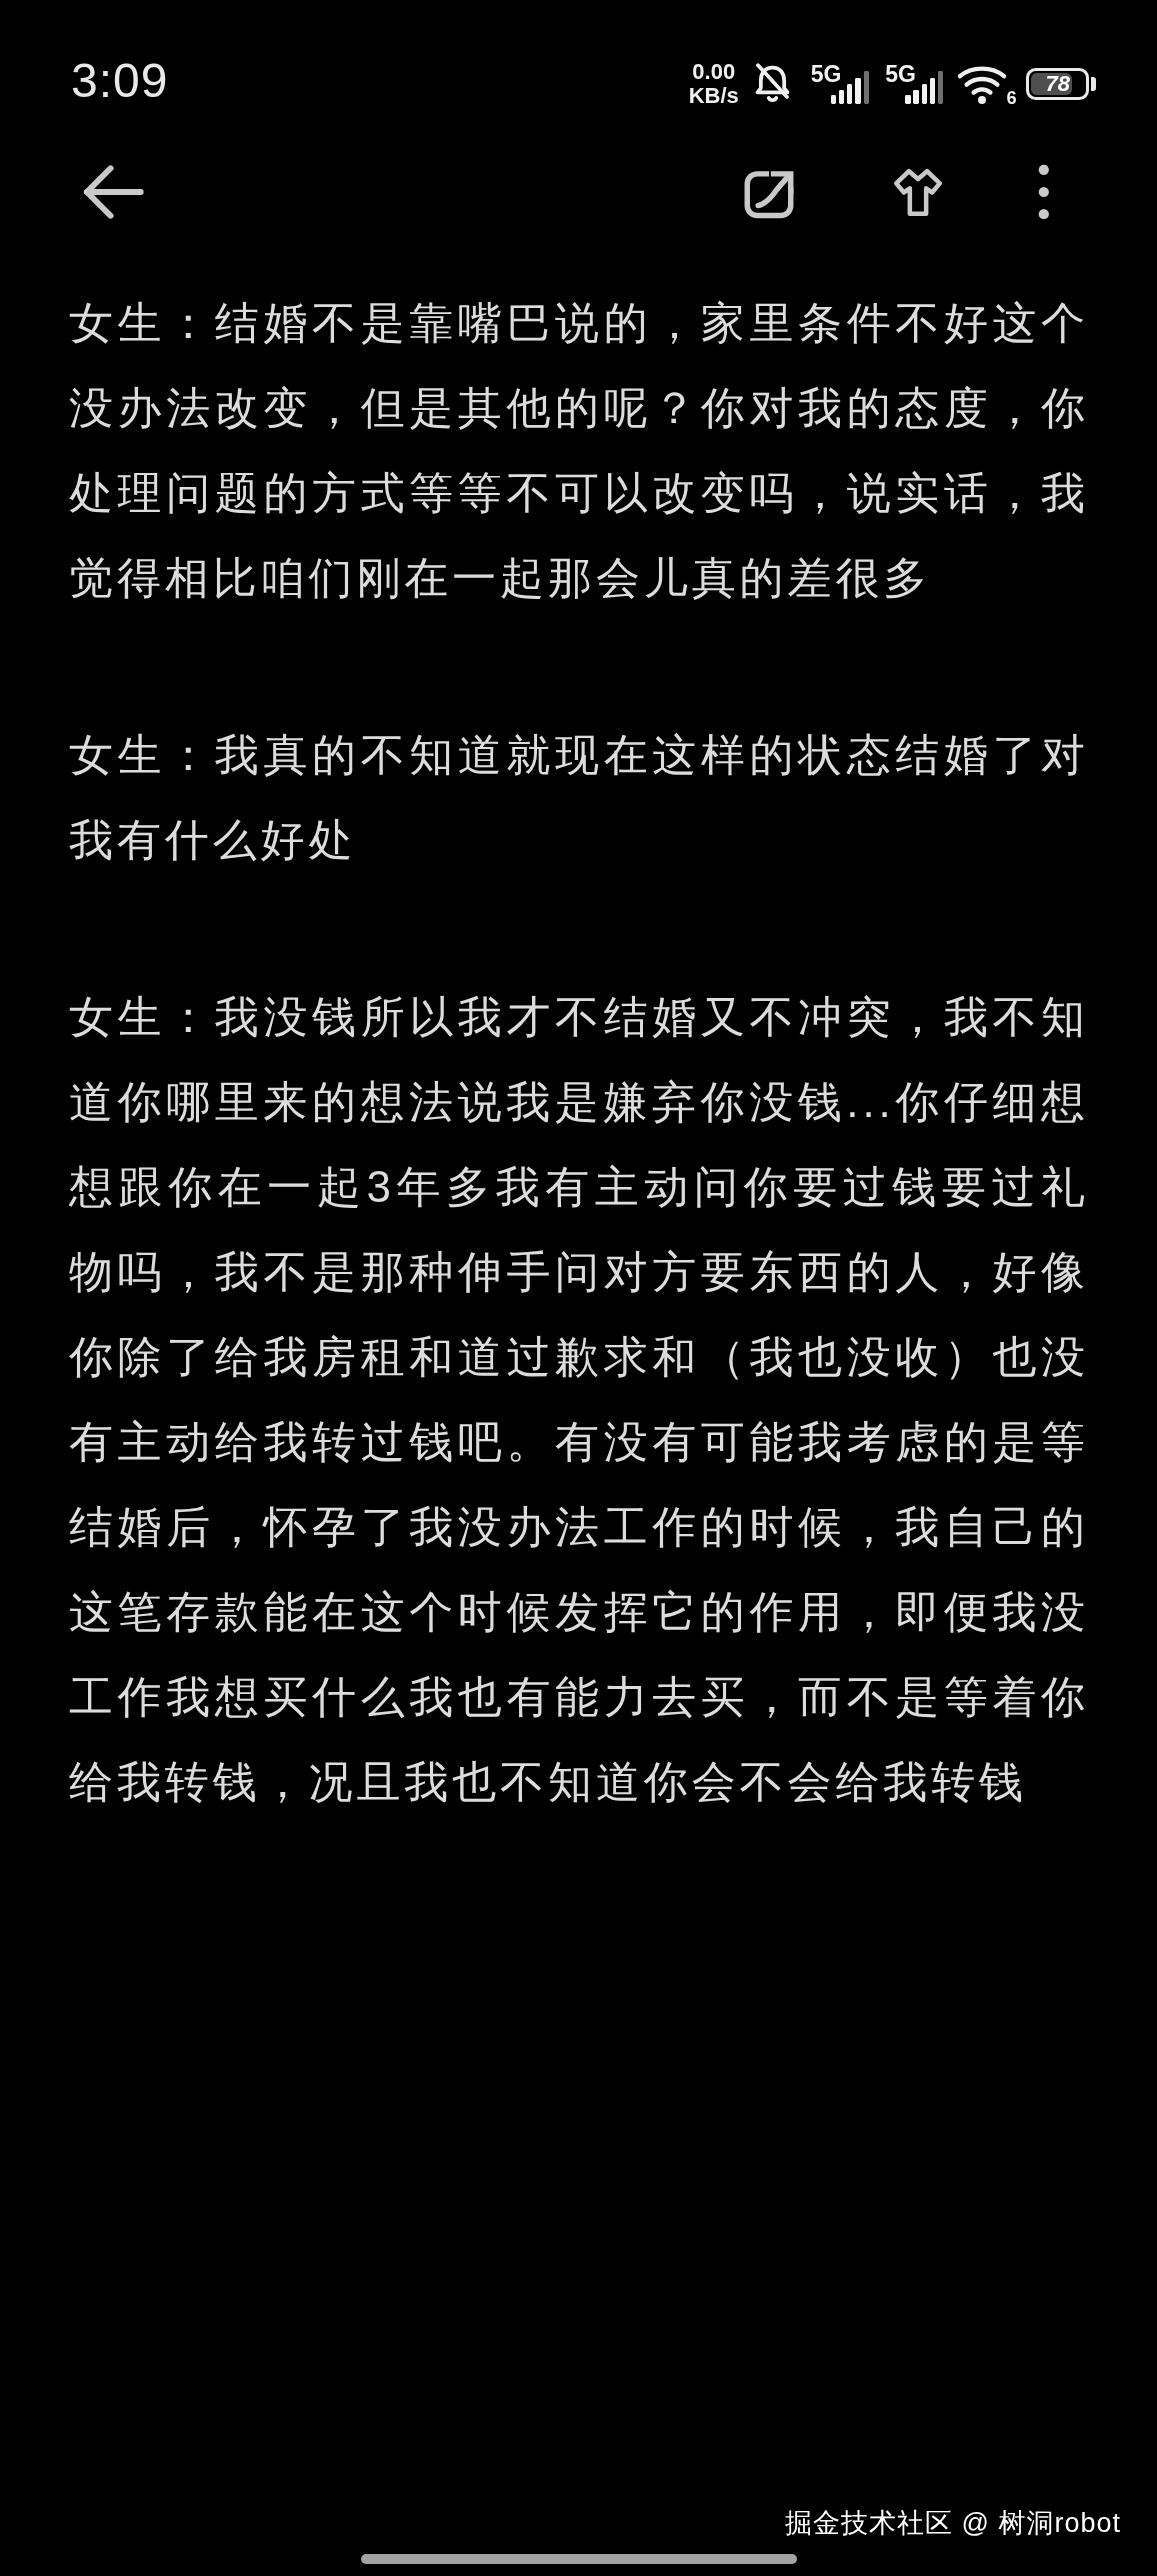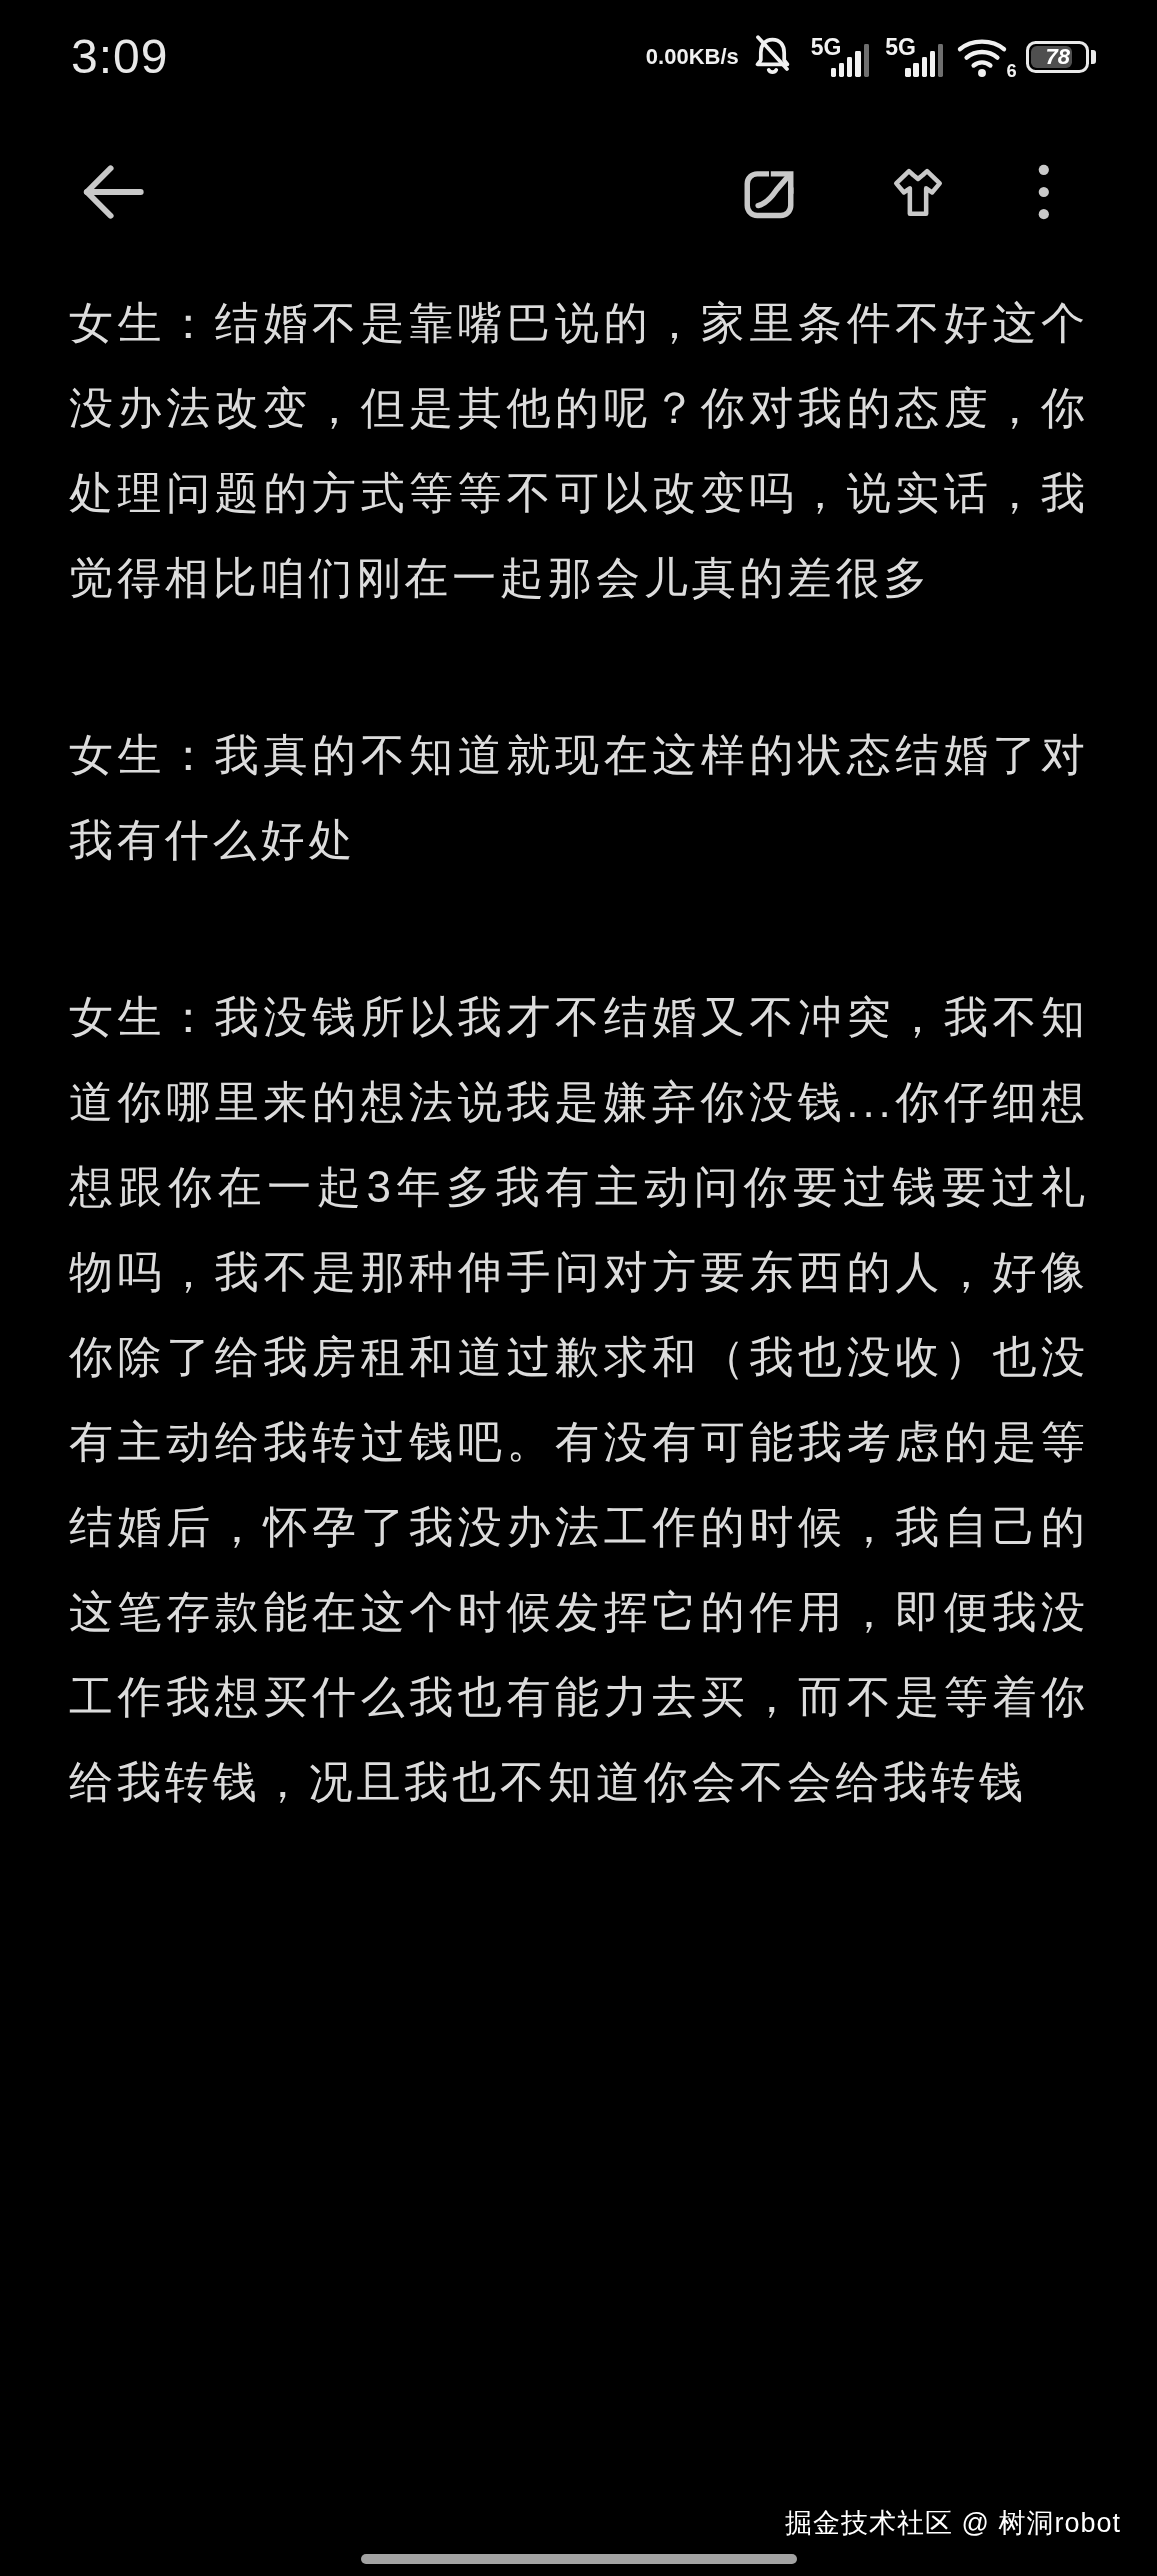--- a/index.html
+++ b/index.html
@@ -5,26 +5,26 @@
   html,body{margin:0;padding:0;background:#000;}
   .screen{
     position:relative;width:1158px;height:2576px;overflow:hidden;
     background:#000;color:#dcdcdc;
     font-family:"Liberation Sans","DejaVu Sans",sans-serif;
   }
 
   
   .status-bar{
     position:absolute;top:0;left:0;right:0;height:108px;
-    display:flex;align-items:center;justify-content:space-between;
+    display:flex;align-items:flex-end;justify-content:space-between;
     padding:5.8px 62px 0 71px;box-sizing:border-box;
   }
   .time{font-size:48px;font-weight:500;color:#e8e8e8;letter-spacing:1px;}
   .sb-right{display:flex;align-items:center;gap:12.5px;color:#efefef;}
-  .net-speed{display:flex;flex-direction:row;align-items:center;line-height:24px;
+  .net-speed{display:flex;flex-direction:column;align-items:center;line-height:24px;
     font-size:22px;font-weight:700;color:#f0f0f0;}
   .icon-bell{color:#f0f0f0;}
   .signal{position:relative;width:62px;height:46px;}
   .sg-label{position:absolute;left:4px;top:0;font-size:23px;font-weight:700;color:#f2f2f2;}
   .bars{position:absolute;right:0;bottom:2.9px;display:flex;align-items:flex-end;gap:2.9px;}
   .bars i{display:block;width:5.3px;background:#f2f2f2;border-radius:1.4px;}
   .bars .b1{height:8.7px}.bars .b2{height:14.5px}.bars .b3{height:20px}.bars .b4{height:26px}
   .bars .b5{height:33px;background:#6f6f6f;}
   .wifi{position:relative;width:58px;height:46px;color:#f0f0f0;}
   .wifi svg{position:absolute;left:0;top:1.9px;}

